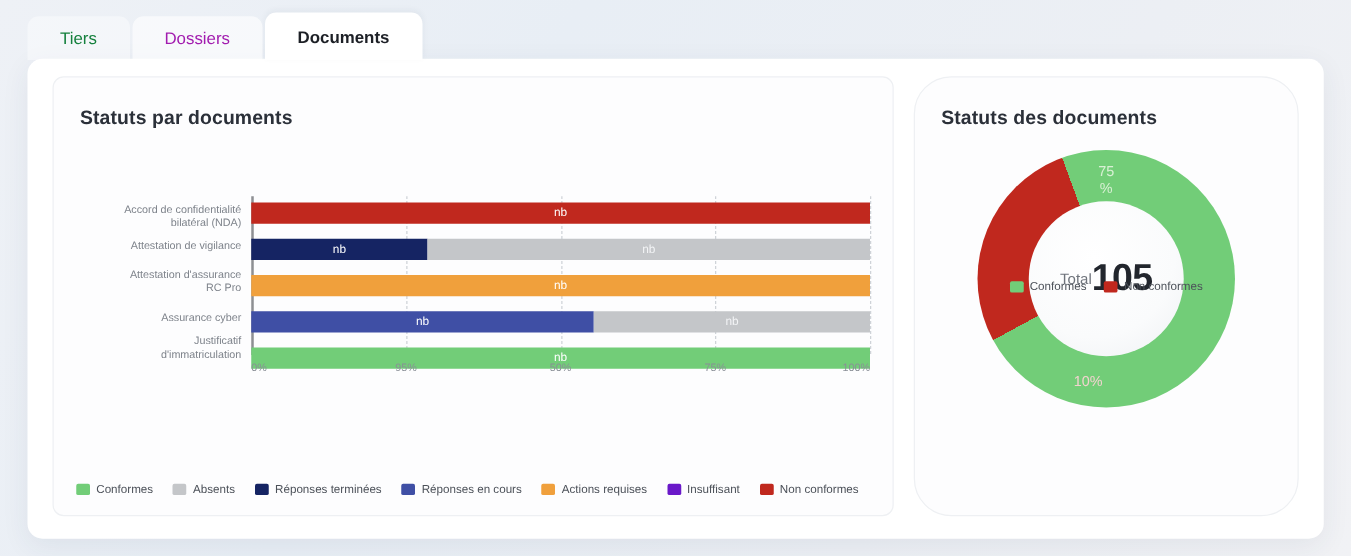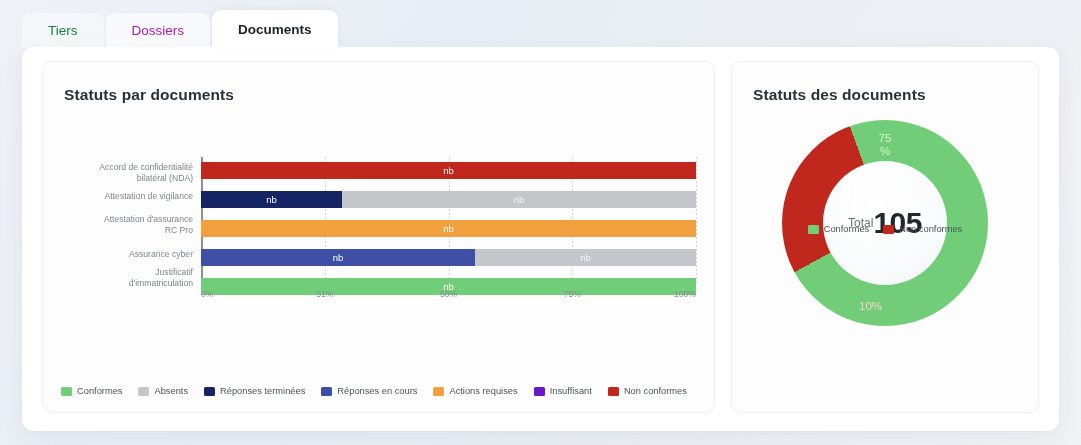--- a/index.html
+++ b/index.html
@@ -64,21 +64,21 @@
   }
 
   .card {
     background: #fdfdfe;
     border: 1px solid #eef0f3;
     border-radius: 9px;
     position: relative;
     overflow: hidden;
   }
   .card.left  { width: 673px; }
-  .card.right { width: 308px; }
+  .card.right { width: 308px; border-radius: 30px; }
 
   .card-title {
     position: absolute;
     left: 21px; top: 24px;
     font-size: 15.5px;
     font-weight: bold;
     color: #2b3039;
     letter-spacing: 0.1px;
   }
 
@@ -262,21 +262,21 @@
             <div class="seg gray" style="width:44.6%; background:#c4c6c9">nb</div>
           </div>
 
           <div class="barrow" style="top:116px">
             <div class="seg" style="width:100%; background:#72cd78">nb</div>
           </div>
         </div>
 
         <div class="xticks">
           <div class="xtick first" style="left:0px">0%</div>
-          <div class="xtick" style="left:123.75px">51%</div>
+          <div class="xtick" style="left:123.75px">95%</div>
           <div class="xtick" style="left:247.5px">50%</div>
           <div class="xtick" style="left:371.25px">75%</div>
           <div class="xtick last" style="left:495px">100%</div>
         </div>
       </div>
 
       <div class="legend bar">
         <div class="litem">
           <span class="lswatch" style="background:#72cd78"></span>
           <span class="ltext">Conformes</span>

